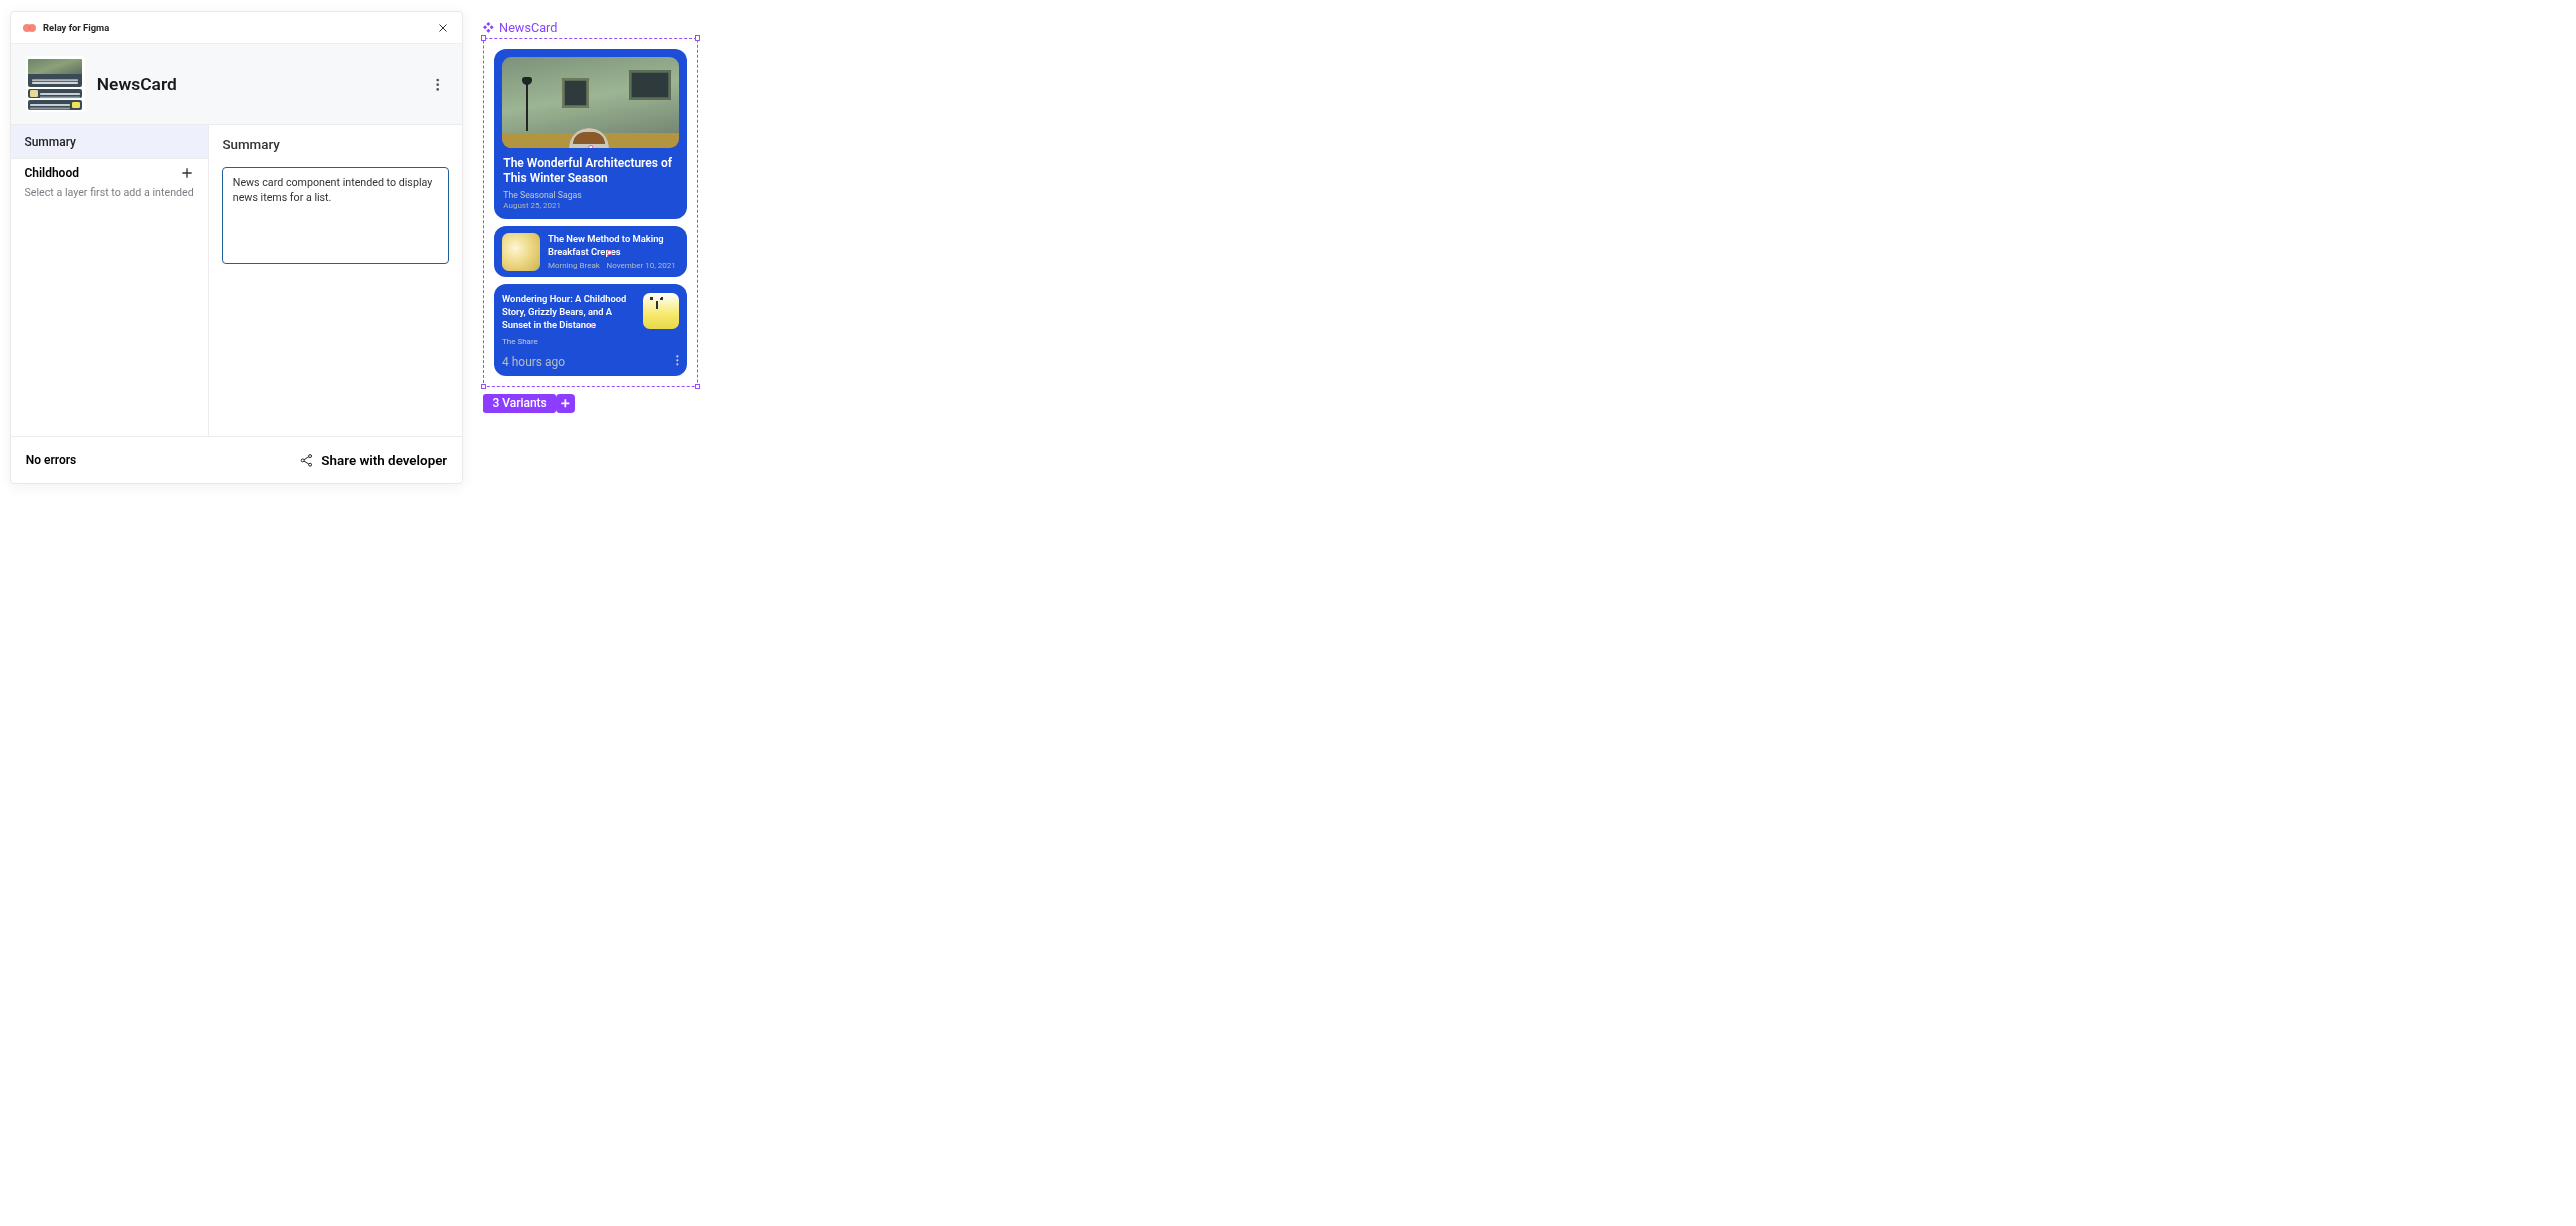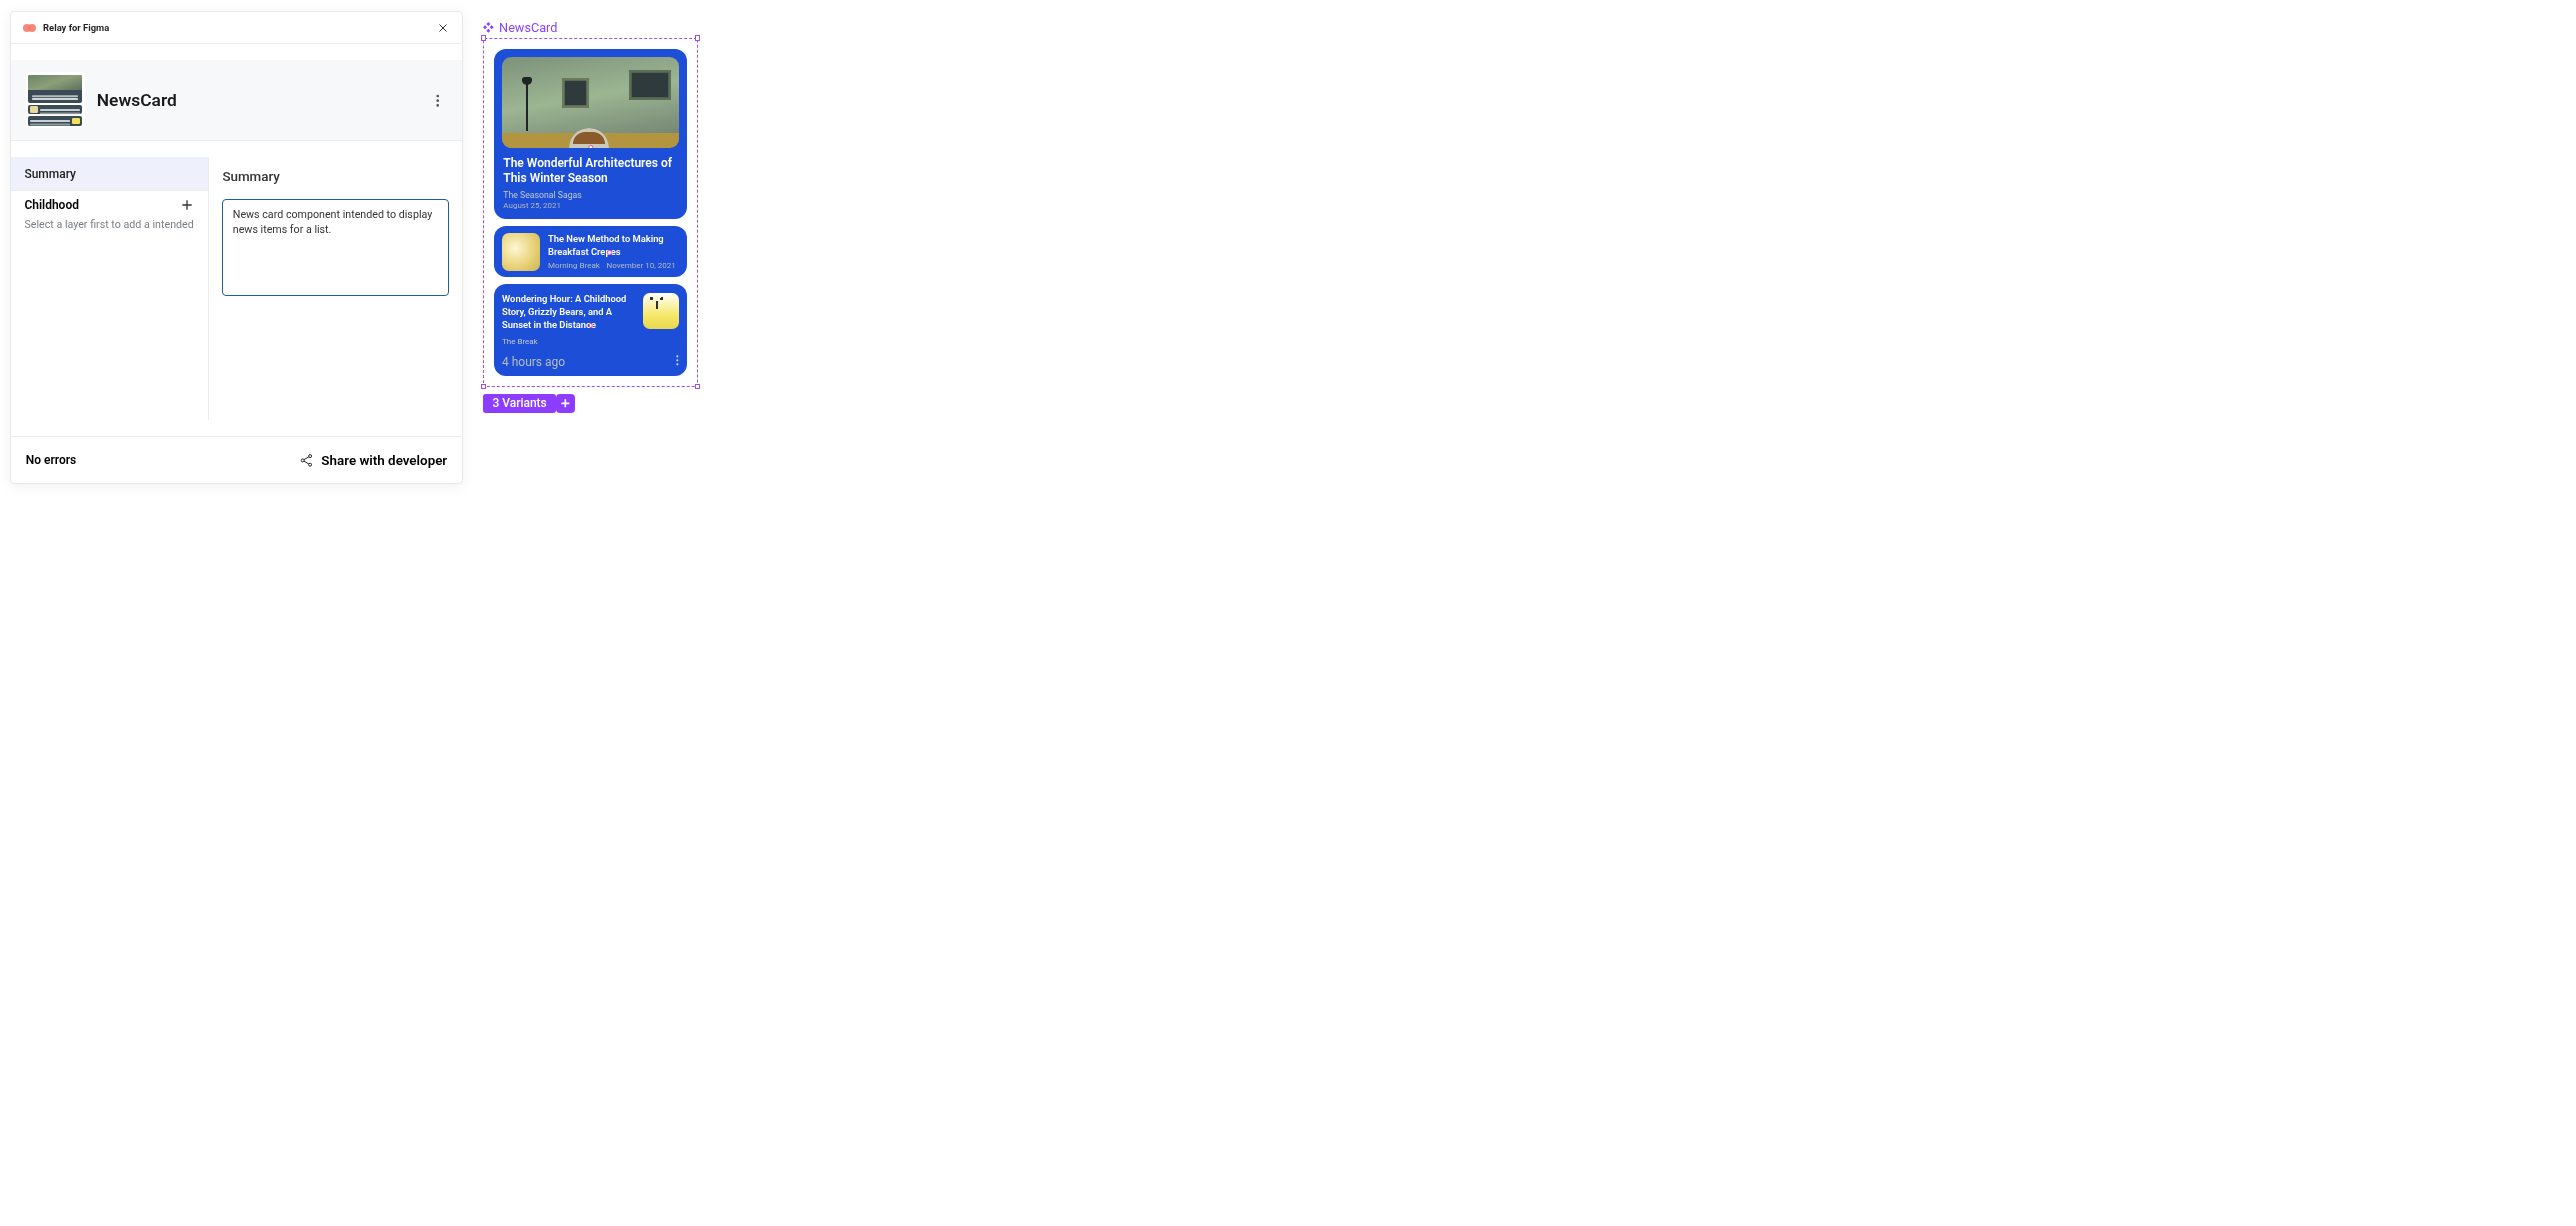--- a/index.html
+++ b/index.html
@@ -17,21 +17,20 @@
     left: 10px;
     top: 11.4px;
     width: 453px;
     height: 473px;
     background: #ffffff;
     border: 0.7px solid #e9e9e9;
     border-radius: 4px;
     box-shadow: 0 2.7px 13.4px rgba(0,0,0,0.06);
     display: flex;
     flex-direction: column;
-    gap: 16px;
   }
   .panel-titlebar {
     height: 32px;
     display: flex;
     align-items: center;
     padding: 0 12px;
     border-bottom: 0.7px solid #eeeeee;
   }
   .relay-logo {
     width: 13.4px; height: 8px;
@@ -444,21 +443,21 @@
           </div>
         </div>
         <div class="pink-dot"></div>
       </div>
 
       <div class="card row3">
         <div class="top">
           <h4>Wondering Hour: A Childhood Story, Grizzly Bears, and A Sunset in the Distance</h4>
           <div class="thumb"></div>
         </div>
-        <div class="sub">The Break</div>
+        <div class="sub">The Share</div>
         <div class="pink-dot"></div>
         <div class="bottom">
           <span class="time">4 hours ago</span>
           <span class="mini-kebab">
             <svg width="2.7" height="10.7" viewBox="0 0 4 16">
               <circle cx="2" cy="2" r="1.6"></circle>
                 <circle cx="2" cy="8" r="1.6"></circle>
                 <circle cx="2" cy="14" r="1.6"></circle>
             </svg>
           </span>

